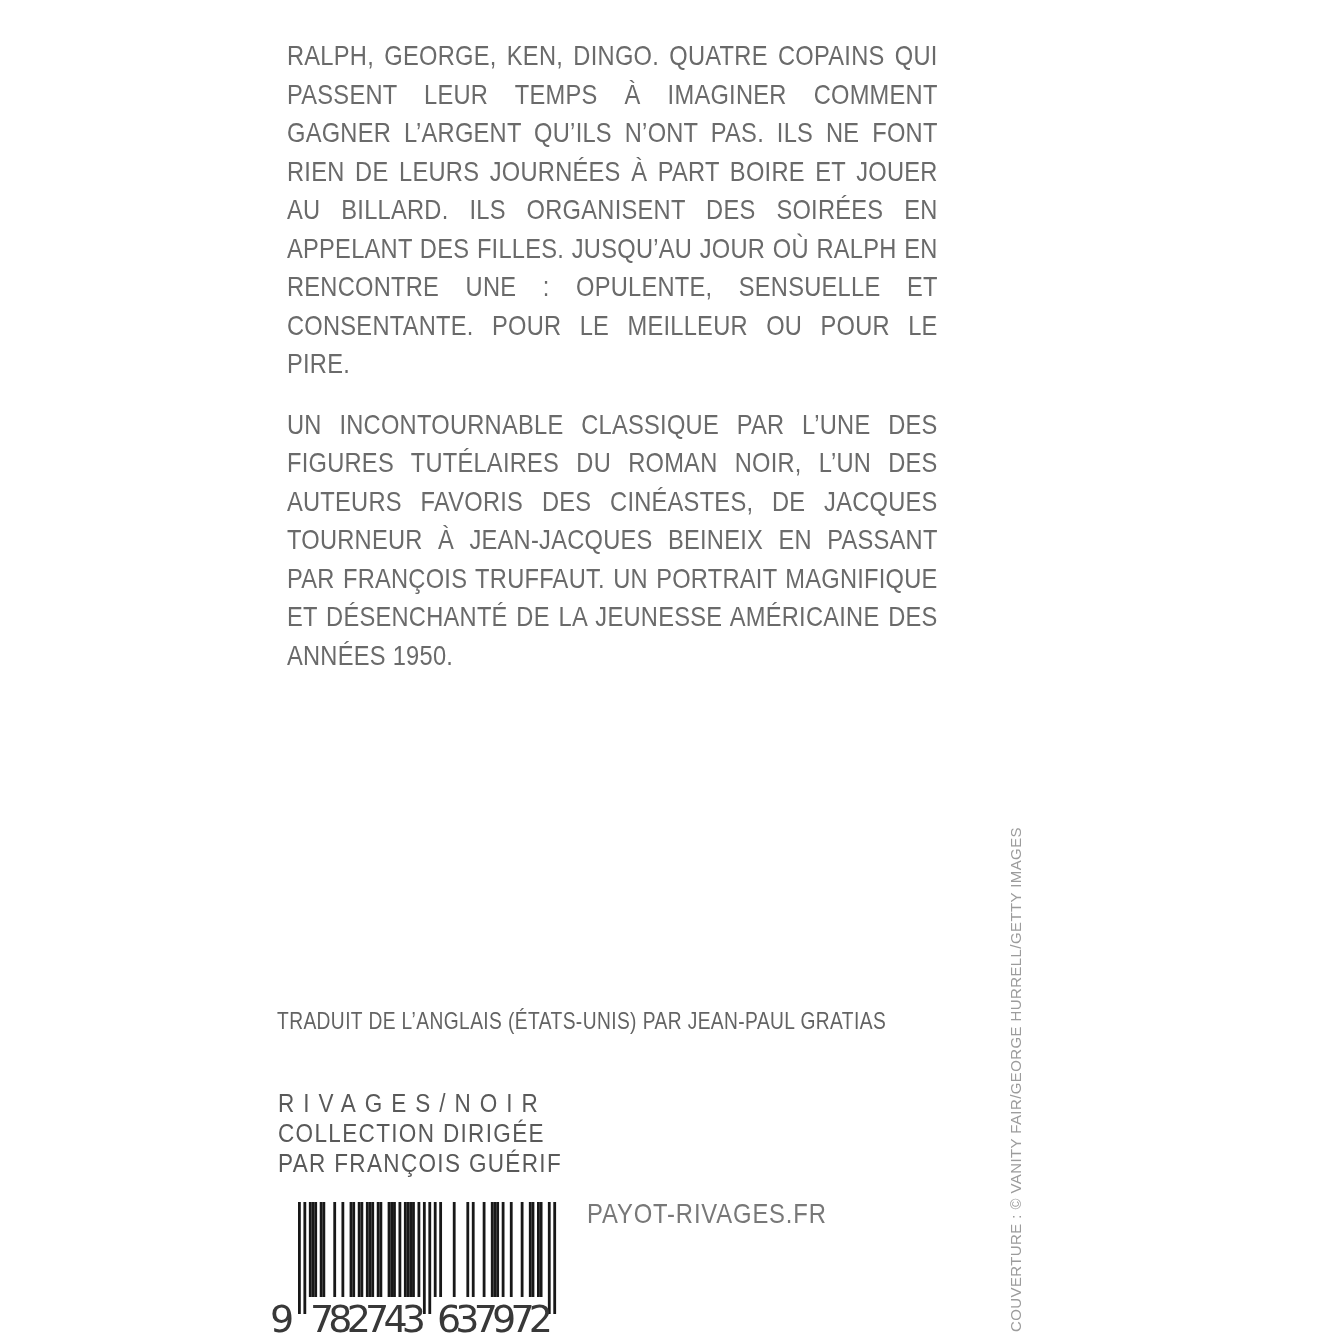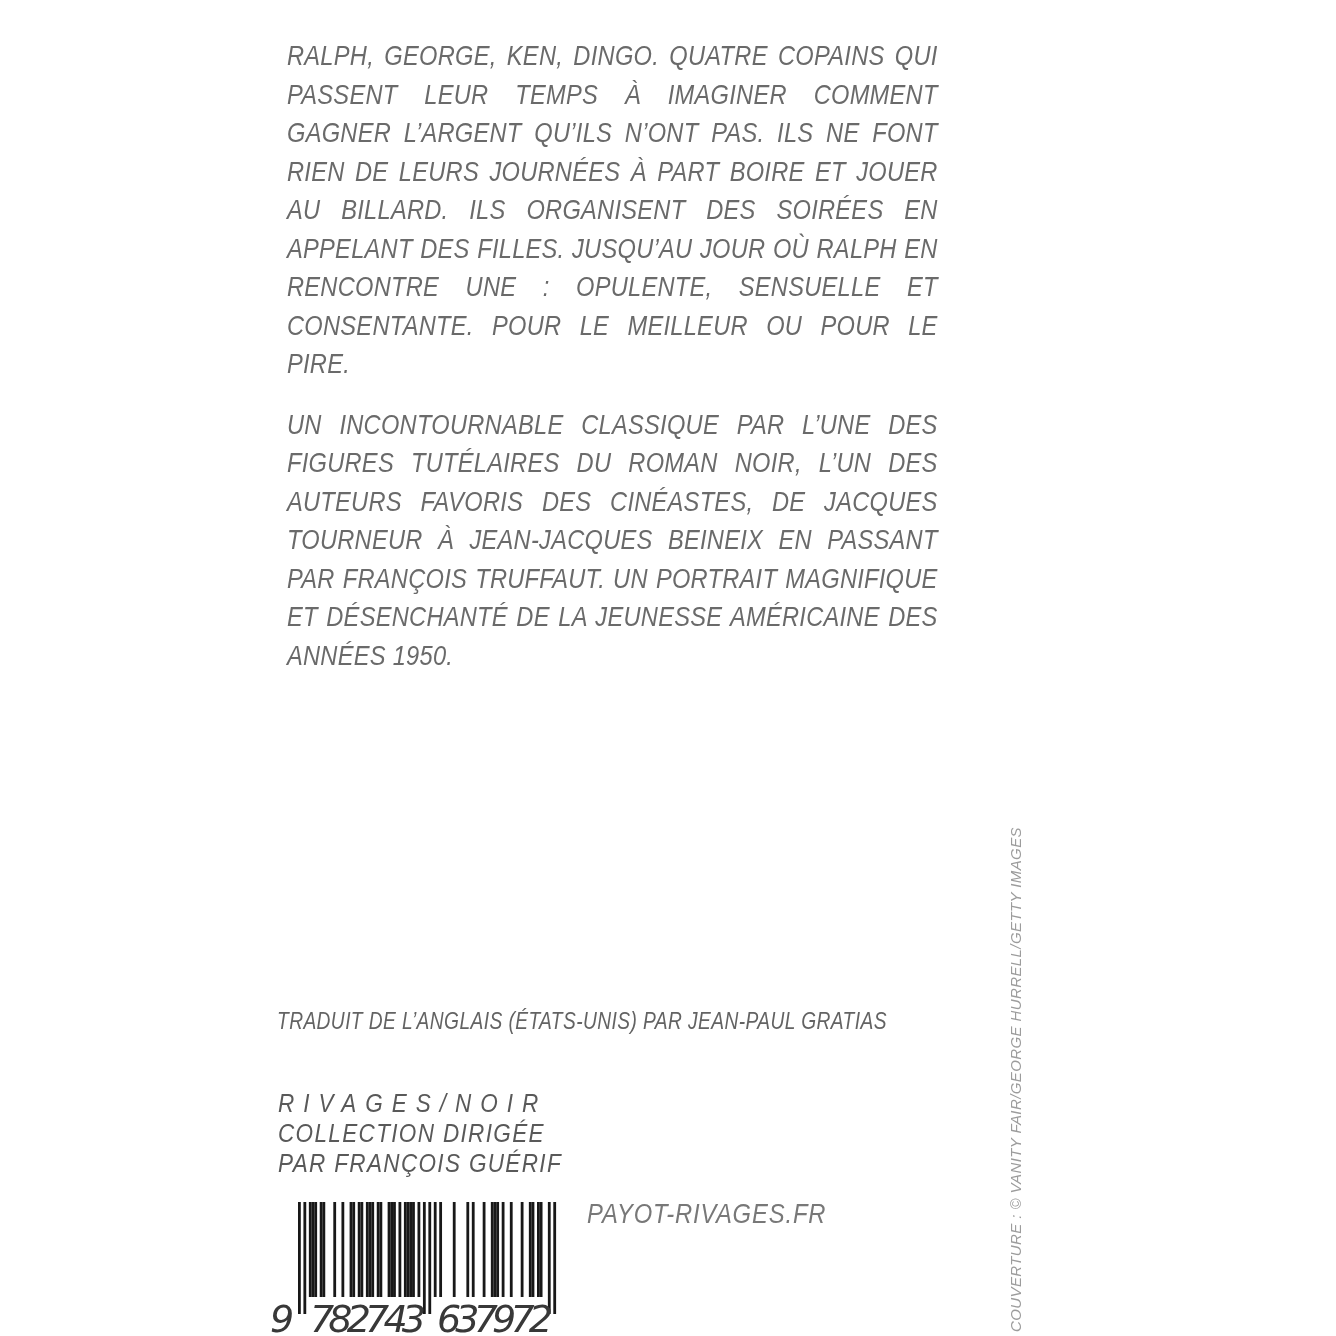--- a/index.html
+++ b/index.html
@@ -4,21 +4,20 @@
 <style>
   * { margin: 0; padding: 0; box-sizing: border-box; }
   html, body { background: #ffffff; }
   .page {
     position: relative;
     width: 1284px;
     height: 1336px;
     background: #ffffff;
     overflow: hidden;
     font-family: "Liberation Sans", sans-serif;
-    font-style: italic;
   }
   
   .body-col {
     position: absolute;
     left: 287px;
     top: 37px;
     width: 770px;
     transform: scaleX(0.845);
     transform-origin: 0 0;
     color: #6a6a6a;

